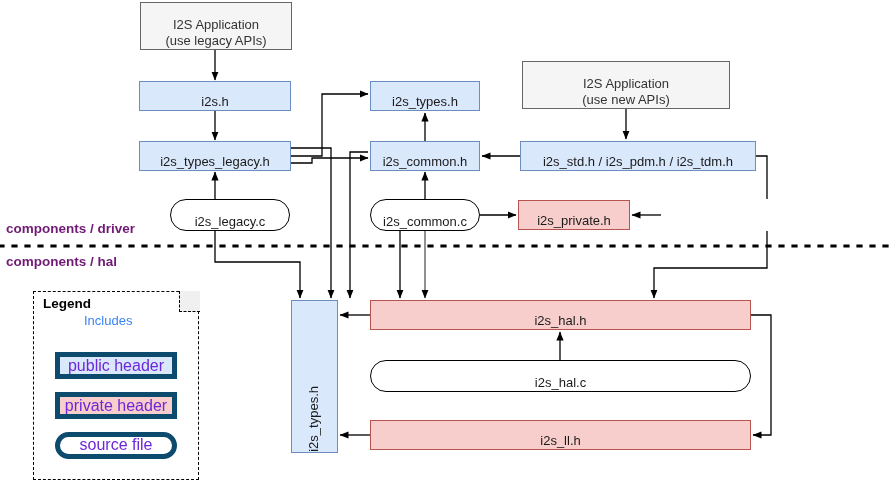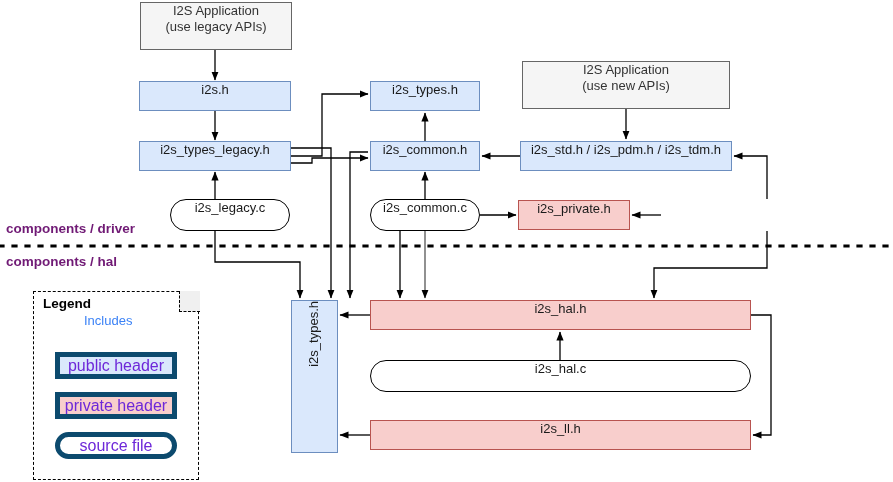--- a/index.html
+++ b/index.html
@@ -1,19 +1,19 @@
 <!DOCTYPE html>
 <html><head>
 <meta charset="utf-8">
 <style>
   html,body{margin:0;padding:0;background:#ffffff;}
   body{font-family:"Liberation Sans","DejaVu Sans",sans-serif;}
   #stage{position:relative;width:893px;height:482px;background:#ffffff;overflow:hidden;}
   svg.layer{position:absolute;left:0;top:0;width:893px;height:482px;}
-  .nodebox{position:absolute;box-sizing:border-box;display:flex;align-items:flex-start;
+  .nodebox{position:absolute;box-sizing:border-box;display:flex;align-items:flex-end;
            justify-content:center;text-align:center;font-size:13px;line-height:1.25;
            color:#1a1a1a;border:1px solid #000;background:#fff;}
   .public{background:#dae8fc;border-color:#6c8ebf;}
   .private{background:#f8cecc;border-color:#b85450;}
   .source{background:#ffffff;border-color:#000000;border-radius:16px;}
   .app{background:#f5f5f5;border-color:#666666;color:#333333;}
   .vert{writing-mode:vertical-rl;transform:rotate(180deg);}
   .divlabel{position:absolute;color:#701a75;font-weight:bold;font-size:13.5px;white-space:nowrap;}
   .legendbox{position:absolute;box-sizing:border-box;border:1.6px dashed #000;background:#fff;}
   .legendfold{position:absolute;width:20px;height:20px;background:#f0f0f0;
@@ -119,21 +119,21 @@
     <span>i2s_common.c</span>
   </div>
 
   <div class="nodebox app" style="left:522px;top:61px;width:208px;height:48px;">
     <span>
       <span>I2S Application</span><br>
       <span>(use new APIs)</span>
     </span>
   </div>
 
-  <div class="nodebox public" style="left:520px;top:141px;width:212px;height:30px;">
+  <div class="nodebox public" style="left:520px;top:141px;width:236px;height:30px;">
     <span>i2s_std.h / i2s_pdm.h / i2s_tdm.h</span>
   </div>
 
   <div class="nodebox private" style="left:518px;top:200px;width:112px;height:30px;">
     <span>i2s_private.h</span>
   </div>
 
 
   <div class="nodebox public" style="left:291px;top:300px;width:47px;height:153px;">
     <span class="vert">i2s_types.h</span>
@@ -158,17 +158,17 @@
   <div class="legendfold" style="left:179px;top:291px;"></div>
   <div class="legendtitle" style="left:43px;top:296px;">Legend</div>
   <div class="legendinc" style="left:84px;top:313px;">Includes</div>
 
   <div class="lgbox public" style="left:55px;top:352px;width:122px;height:27px;">
     <span>public header</span>
   </div>
   <div class="lgbox private" style="left:55px;top:392px;width:122px;height:27px;">
     <span>private header</span>
   </div>
-  <div class="lgbox source" style="left:55px;top:432px;width:122px;height:27px;">
+  <div class="lgbox source" style="left:55px;top:432px;width:122px;height:27px;align-items:flex-end;">
     <span>source file</span>
   </div>
 
 </div>
 
 </body></html>

